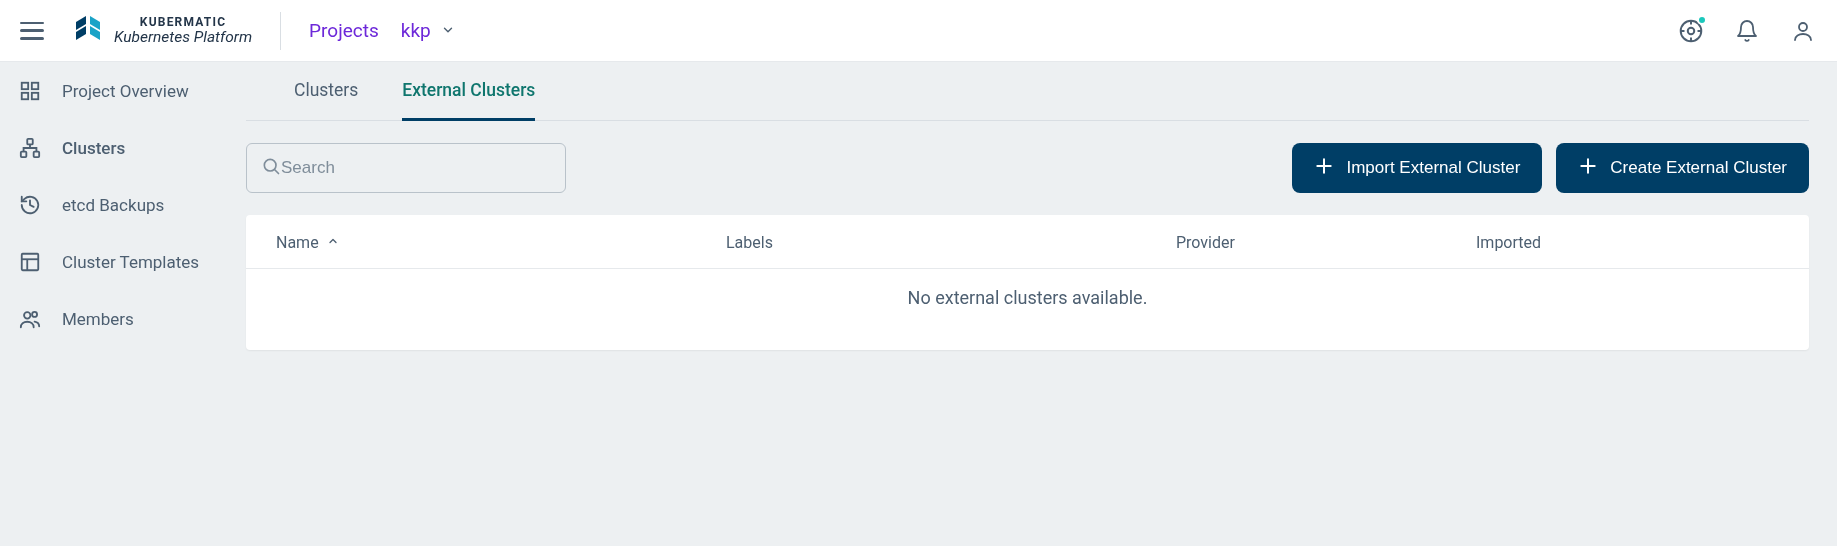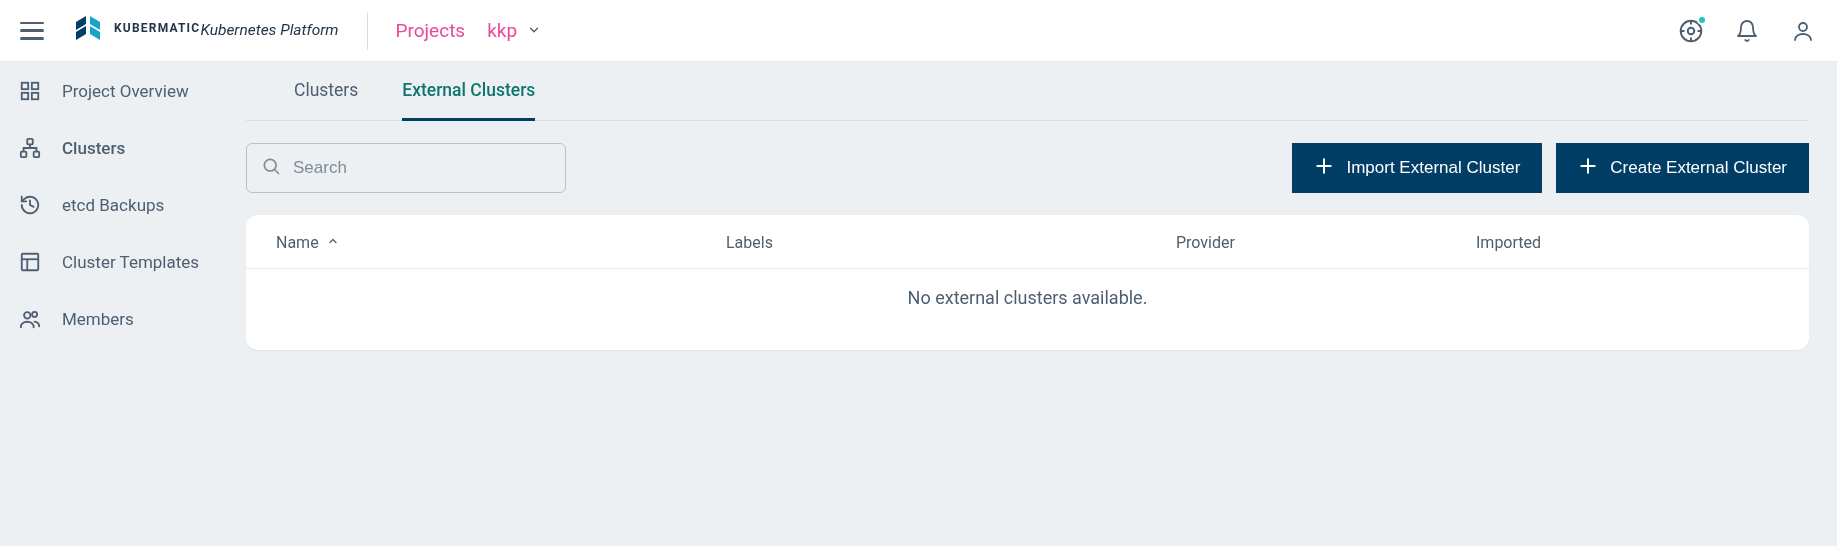--- a/index.html
+++ b/index.html
@@ -3,50 +3,50 @@
 <meta charset="utf-8">
 <style>
   * { box-sizing: border-box; margin: 0; padding: 0; }
   html, body { width: 1837px; height: 546px; font-family: -apple-system, BlinkMacSystemFont, "Segoe UI", Roboto, "Helvetica Neue", Arial, sans-serif; background: #edf0f2; color: #4d5f71; }
   
   .topbar { height: 62px; background: #fff; display: flex; align-items: center; padding: 0 20px; border-bottom: 1px solid #e6e9ec; }
   .hamburger { width: 24px; height: 18px; display: flex; flex-direction: column; justify-content: space-between; cursor: pointer; margin-right: 28px; }
   .hamburger span { display: block; height: 2.5px; background: #4d5f71; border-radius: 2px; }
   .brand { display: flex; align-items: center; gap: 10px; padding-right: 28px; border-right: 1px solid #d9dee3; height: 38px; }
   .brand-logo svg { display: block; }
-  .brand-text { display: flex; flex-direction: row; line-height: 1.05; }
+  .brand-text { display: flex; flex-direction: column; line-height: 1.05; align-items: center; }
   .brand-text .t1 { font-size: 12px; font-weight: 700; letter-spacing: 1.2px; color: #233549; }
   .brand-text .t2 { font-size: 15.5px; font-weight: 400; color: #233549; font-style: italic; }
-  .crumbs { display: flex; align-items: center; gap: 22px; margin-left: 28px; font-size: 19px; color: #ec4899; }
+  .crumbs { display: flex; align-items: center; gap: 22px; margin-left: 28px; font-size: 19px; color: #6d28d9; }
   .crumbs .proj-link { cursor: pointer; }
   .crumbs .proj-sel { display: flex; align-items: center; gap: 10px; cursor: pointer; }
   .right-icons { margin-left: auto; display: flex; align-items: center; gap: 28px; }
   .icon-btn { width: 28px; height: 28px; display: flex; align-items: center; justify-content: center; cursor: pointer; position: relative; color: #4d5f71; }
   .dot-badge { position: absolute; top: -2px; right: -2px; width: 10px; height: 10px; border-radius: 50%; background: #1bc8bc; border: 2px solid #fff; }
   
   .body-row { display: flex; height: calc(100% - 62px); }
   .sidebar { width: 246px; background: #edf0f2; padding-top: 0; }
   .side-item { display: flex; align-items: center; gap: 20px; height: 57px; padding: 0 18px; cursor: pointer; color: #4d5f71; font-size: 17px; }
   .side-item.active { background: #edf0f2; font-weight: 500; }
   .side-item .micon { width: 24px; height: 24px; display: flex; align-items: center; justify-content: center; }
   .main { flex: 1; padding: 0 28px 0 0; }
   
   .tabs { display: flex; gap: 44px; padding: 18px 0 0 48px; border-bottom: 1px solid #d9dee3; }
   .tab { font-size: 17.5px; color: #4d5f71; padding-bottom: 18px; cursor: pointer; border-bottom: 3px solid transparent; margin-bottom: -1px; }
   .tab.active { border-bottom-color: #003e66; color: #0f766e; font-weight: 500; }
   
   .toolbar { display: flex; align-items: center; margin-top: 22px; gap: 14px; }
-  .search { width: 320px; height: 50px; border: 1px solid #b9c2ca; border-radius: 6px; display: flex; align-items: center; padding: 0 14px; gap: 12px; background: #edf0f2; }
+  .search { width: 320px; height: 50px; border: 1px solid #b9c2ca; border-radius: 6px; display: flex; align-items: center; padding: 0 14px; gap: 0; background: #edf0f2; }
   .search input { border: none; outline: none; background: transparent; font-size: 17px; color: #4d5f71; flex: 1; }
   .search input::placeholder { color: #7f8d9a; }
   .spacer { flex: 1; }
-  .pbtn { height: 50px; background: #003e66; color: #fff; border: none; border-radius: 0; display: flex; align-items: center; gap: 12px; padding: 0 22px; font-size: 17px; cursor: pointer; }
+  .pbtn { height: 50px; background: #003e66; color: #fff; border: none; border-radius: 8px; display: flex; align-items: center; gap: 12px; padding: 0 22px; font-size: 17px; cursor: pointer; }
   .pbtn svg { stroke: #fff; }
   
-  .tablewrap { background: #fff; border-radius: 12px; margin-top: 22px; box-shadow: 0 1px 2px rgba(0,0,0,0.06); }
+  .tablewrap { background: #fff; border-radius: 4px; margin-top: 22px; box-shadow: 0 1px 2px rgba(0,0,0,0.06); }
   .thead { display: flex; padding: 18px 30px 16px 30px; border-bottom: 1px solid #e6e9ec; font-size: 16px; color: #4d5f71; }
   .col-name { width: 450px; display: flex; align-items: center; gap: 8px; cursor: pointer; }
   .col-labels { width: 450px; }
   .col-provider { width: 300px; }
   .col-imported { flex: 1; }
   .empty-row { text-align: center; padding: 18px 0 42px 0; font-size: 18px; color: #4d5f71; }
   .sort-arrow { font-size: 12px; }
 </style>
 </head>
 <body>

